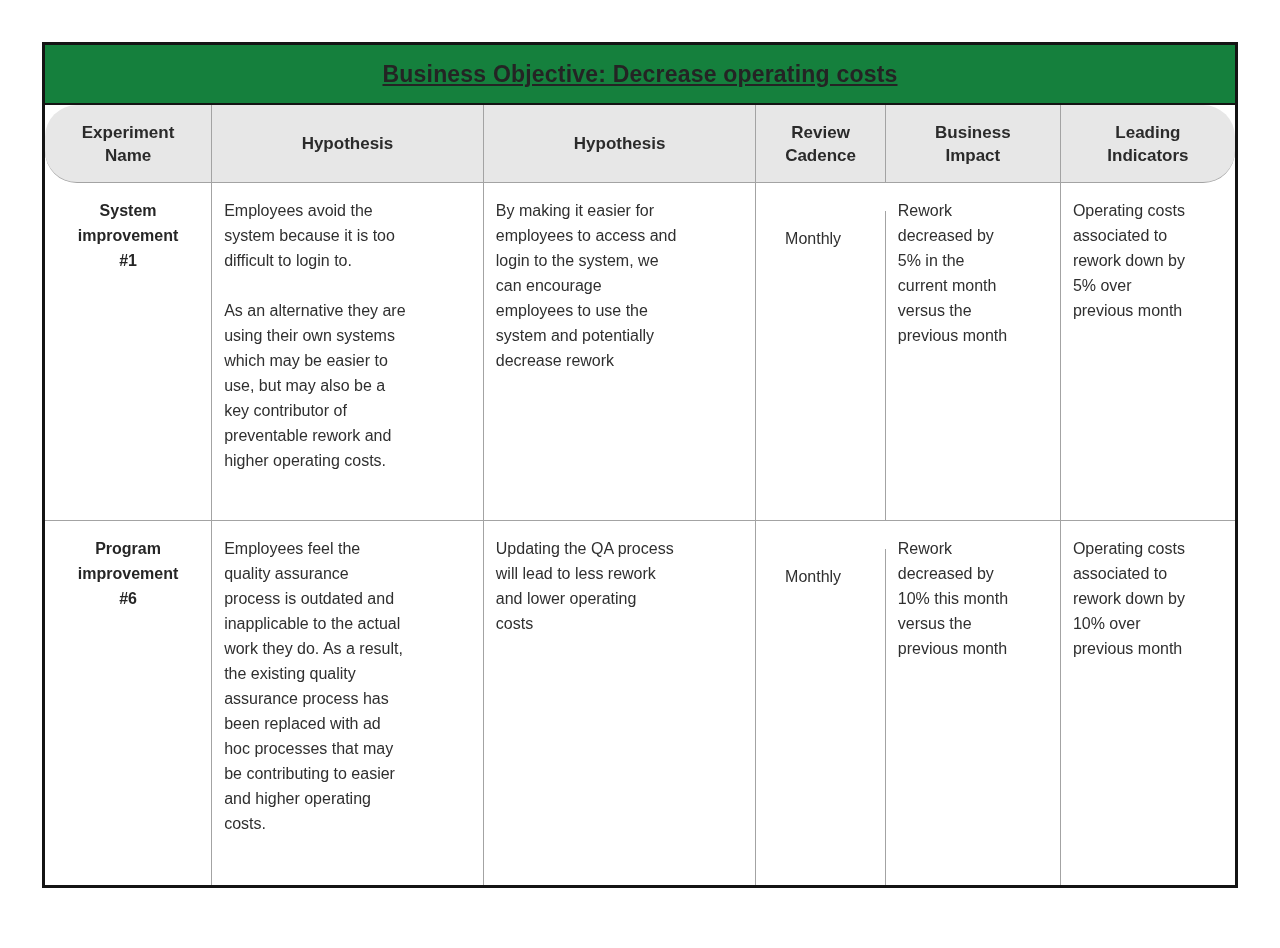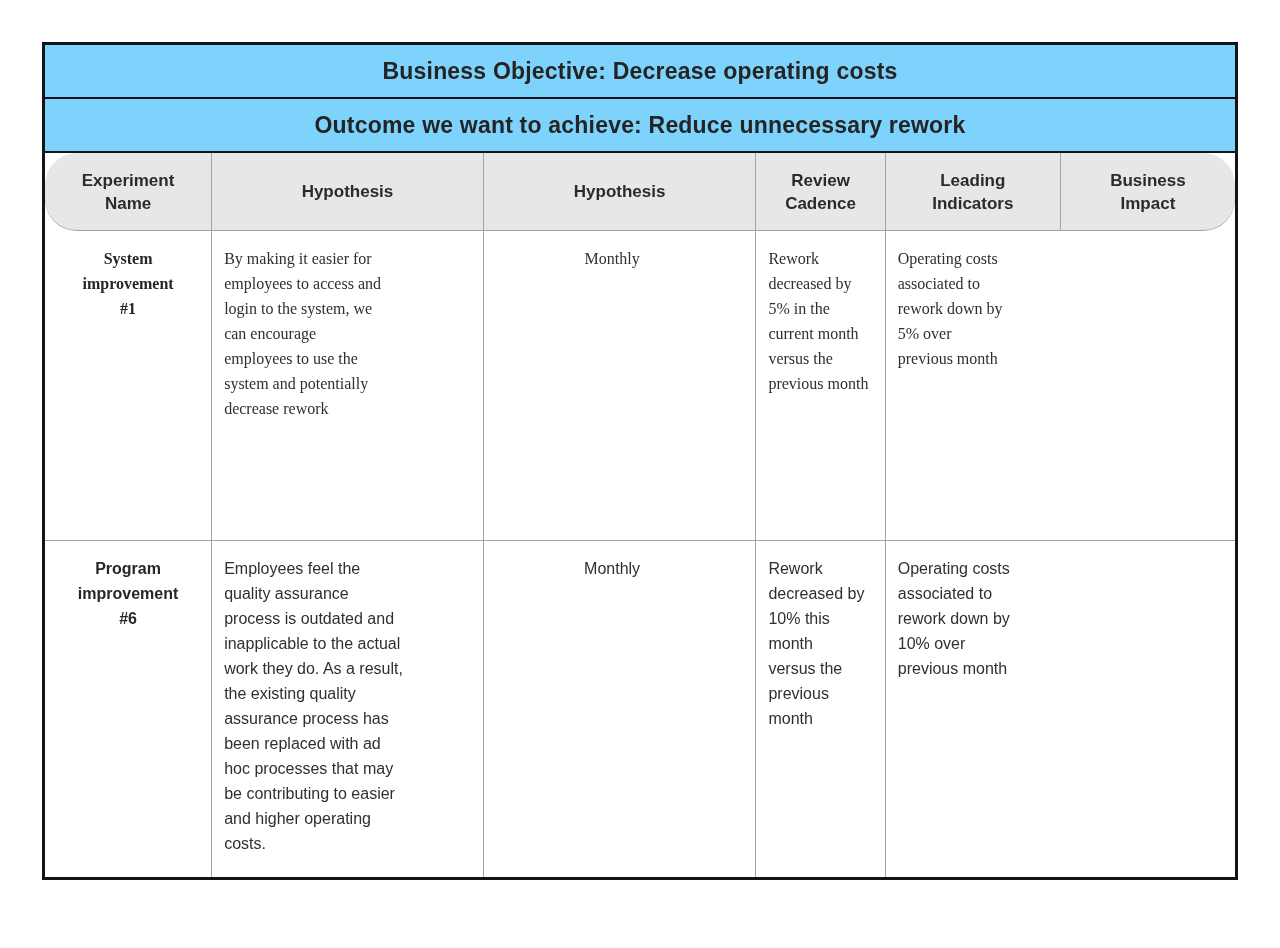--- a/index.html
+++ b/index.html
@@ -20,30 +20,31 @@
   }
 
   .tbl {
     width: 1196px;
     border: 3px solid #141414;
     background: #ffffff;
   }
 
   
   .title-row {
-    height: 54px;
+    height: 60px;
     display: flex;
     align-items: center;
     justify-content: center;
     border-bottom: 2px solid #141414;
     font-size: 23px;
     font-weight: bold;
     letter-spacing: 0.2px;
     color: #242424;
-    background: #7dd3fc;
+    background: #15803d;
+    text-decoration: underline;
   }
 
   
   .grid-row {
     display: grid;
     grid-template-columns: 168fr 273fr 274fr 130fr 176fr 175fr;
   }
 
   .cell {
     border-right: 1px solid #a3a3a3;
@@ -66,71 +67,82 @@
     text-align: center;
     font-size: 17px;
     font-weight: bold;
     line-height: 23px;
     color: #2b2b2b;
     padding: 6px 4px;
   }
 
   
   .data-row { background: #ffffff; }
-  .data-row.first { border-bottom: 1px solid #a3a3a3; font-family: Liberation Serif, serif; }
+  .data-row.first { border-bottom: 1px solid #a3a3a3; }
   .data-row.first .cell { min-height: 309px; }
   .data-row.second .cell { min-height: 336px; }
 
   .data-row .cell {
     font-size: 16px;
     line-height: 25px;
     padding: 15px 12px 12px 12px;
     text-align: left;
     color: #2f2f2f;
   }
 
   .data-row .cell.center {
     text-align: center;
     padding-left: 6px;
     padding-right: 21px;
+    margin-top: 28px;
   }
 
   .data-row .cell.name {
     font-weight: bold;
     text-align: center;
     color: #262626;
   }
 </style>
 </head>
 <body>
 
 <div class="page">
   <div class="tbl">
 
     <div class="title-row">Business Objective: Decrease operating costs</div>
 
-    <div class="title-row">Outcome we want to achieve: Reduce unnecessary rework</div>
 
     <div class="grid-row header-row">
       <div class="cell">Experiment
 Name</div>
       <div class="cell">Hypothesis</div>
       <div class="cell">Hypothesis</div>
       <div class="cell">Review
 Cadence</div>
+      <div class="cell">Business
+Impact</div>
       <div class="cell">Leading
 Indicators</div>
-      <div class="cell">Business
-Impact</div>
     </div>
 
     <div class="grid-row data-row first">
       <div class="cell name">System
 improvement
 #1</div>
+      <div class="cell">Employees avoid the
+system because it is too
+difficult to login to.
+
+As an alternative they are
+using their own systems
+which may be easier to
+use, but may also be a
+key contributor of
+preventable rework and
+higher operating costs.</div>
       <div class="cell">By making it easier for
 employees to access and
 login to the system, we
 can encourage
 employees to use the
 system and potentially
 decrease rework</div>
       <div class="cell center">Monthly</div>
       <div class="cell">Rework
 decreased by
@@ -154,20 +166,24 @@
 process is outdated and
 inapplicable to the actual
 work they do. As a result,
 the existing quality
 assurance process has
 been replaced with ad
 hoc processes that may
 be contributing to easier
 and higher operating
 costs.</div>
+      <div class="cell">Updating the QA process
+will lead to less rework
+and lower operating
+costs</div>
       <div class="cell center">Monthly</div>
       <div class="cell">Rework
 decreased by
 10% this month
 versus the
 previous month</div>
       <div class="cell">Operating costs
 associated to
 rework down by
 10% over

